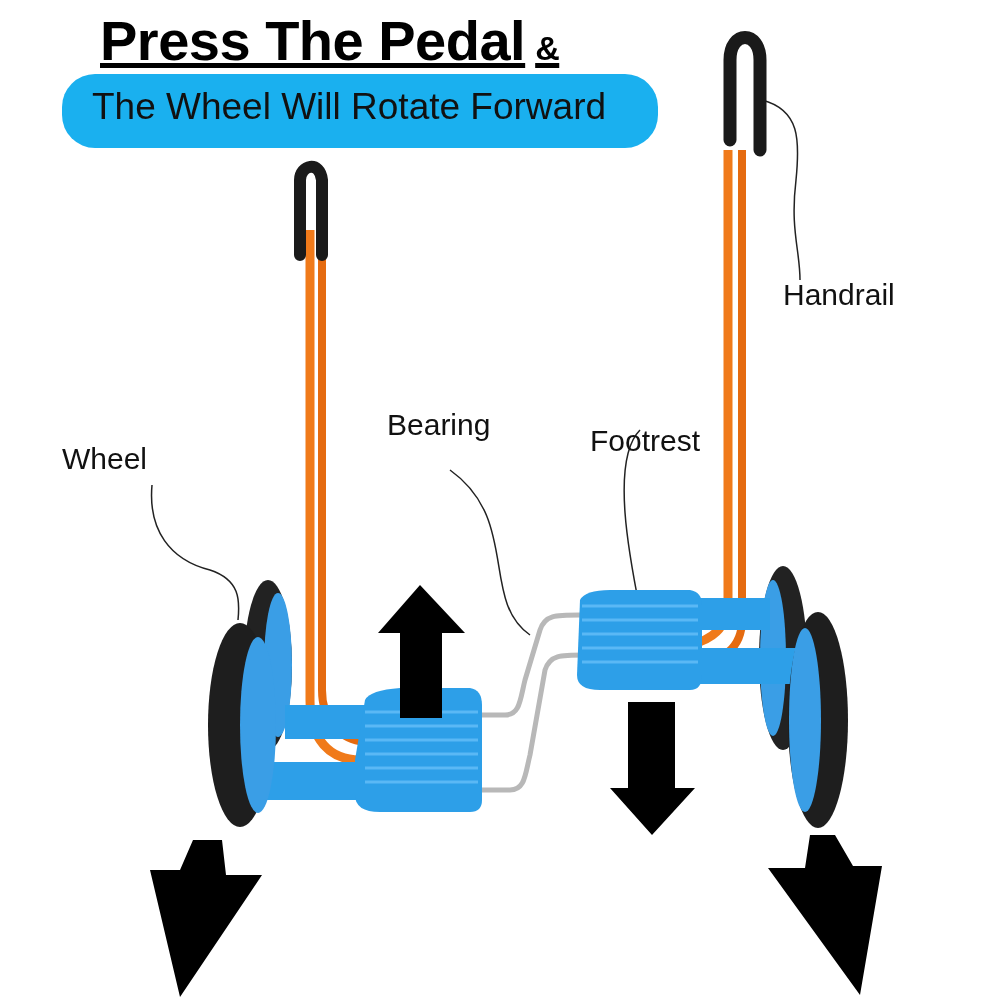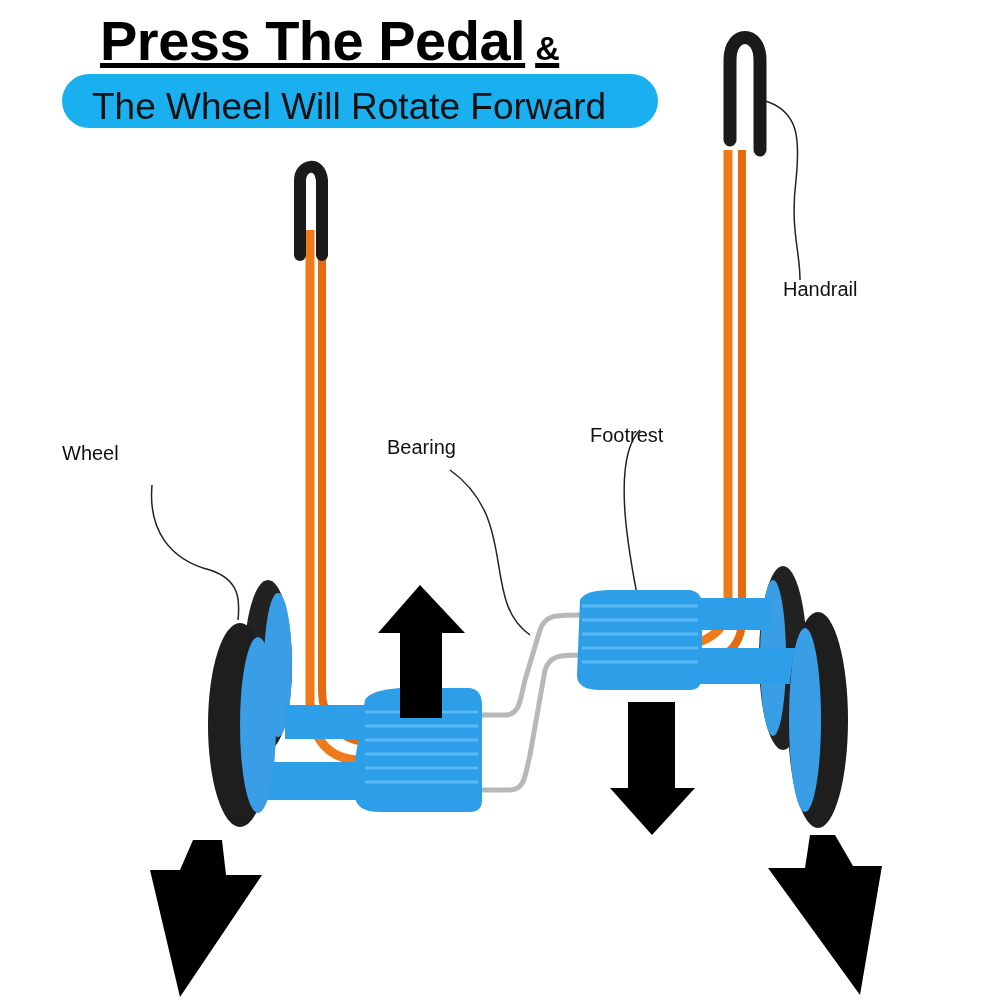--- a/index.html
+++ b/index.html
@@ -1,21 +1,21 @@
 <!DOCTYPE html>
 <html><head>
 <meta charset="utf-8">
 <style>
   html,body{margin:0;padding:0;background:#fff;}
   body{width:1000px;height:1000px;position:relative;overflow:hidden;font-family:"Liberation Sans",sans-serif;}
   .title{position:absolute;left:100px;top:8px;font-weight:bold;font-size:56px;color:#000;letter-spacing:-0.5px;white-space:nowrap;text-decoration:underline;}
   .title .amp{font-size:34px;margin-left:10px;}
-  .pill{position:absolute;left:62px;top:74px;width:596px;height:54px;background:#1ab0ef;border-radius:33px;}
+  .pill{position:absolute;left:62px;top:74px;width:596px;height:74px;background:#1ab0ef;border-radius:33px;}
   .pill span{position:absolute;left:30px;top:12px;font-size:37px;color:#111;white-space:nowrap;}
-  .label{position:absolute;font-size:20px;color:#111;white-space:nowrap;}
+  .label{position:absolute;font-size:30px;color:#111;white-space:nowrap;}
   svg.scene{position:absolute;left:0;top:0;}
 </style>
 </head>
 <body>
 
 <div class="title">
   <span>Press The Pedal</span><span class="amp">&amp;</span>
 </div>
 <div class="pill">
   <span>The Wheel Will Rotate Forward</span>
@@ -80,14 +80,14 @@
   </g>
 
   <polygon points="400,718 400,633 378,633 420,585 465,633 442,633 442,718" fill="#000"></polygon>
   <polygon points="628,702 675,702 675,788 695,788 652,835 610,788 628,788" fill="#000"></polygon>
   <polygon points="193,840 222,840 226,875 262,875 180,997 150,870 180,870" fill="#000"></polygon>
   <polygon points="580,835 605,835 623,866 652,866 630,995 538,868 575,868" fill="#000" transform="translate(230,0)"></polygon>
 </svg>
 
 <div class="label" style="left:783px;top:278px;">Handrail</div>
 <div class="label" style="left:590px;top:390px;margin-top:34px;">Footrest</div>
-<div class="label" style="left:387px;top:436px;">Bearing</div>
+<div class="label" style="left:387px;top:408px;">Bearing</div>
 <div class="label" style="left:62px;top:442px;">Wheel</div>
 
 </body></html>

